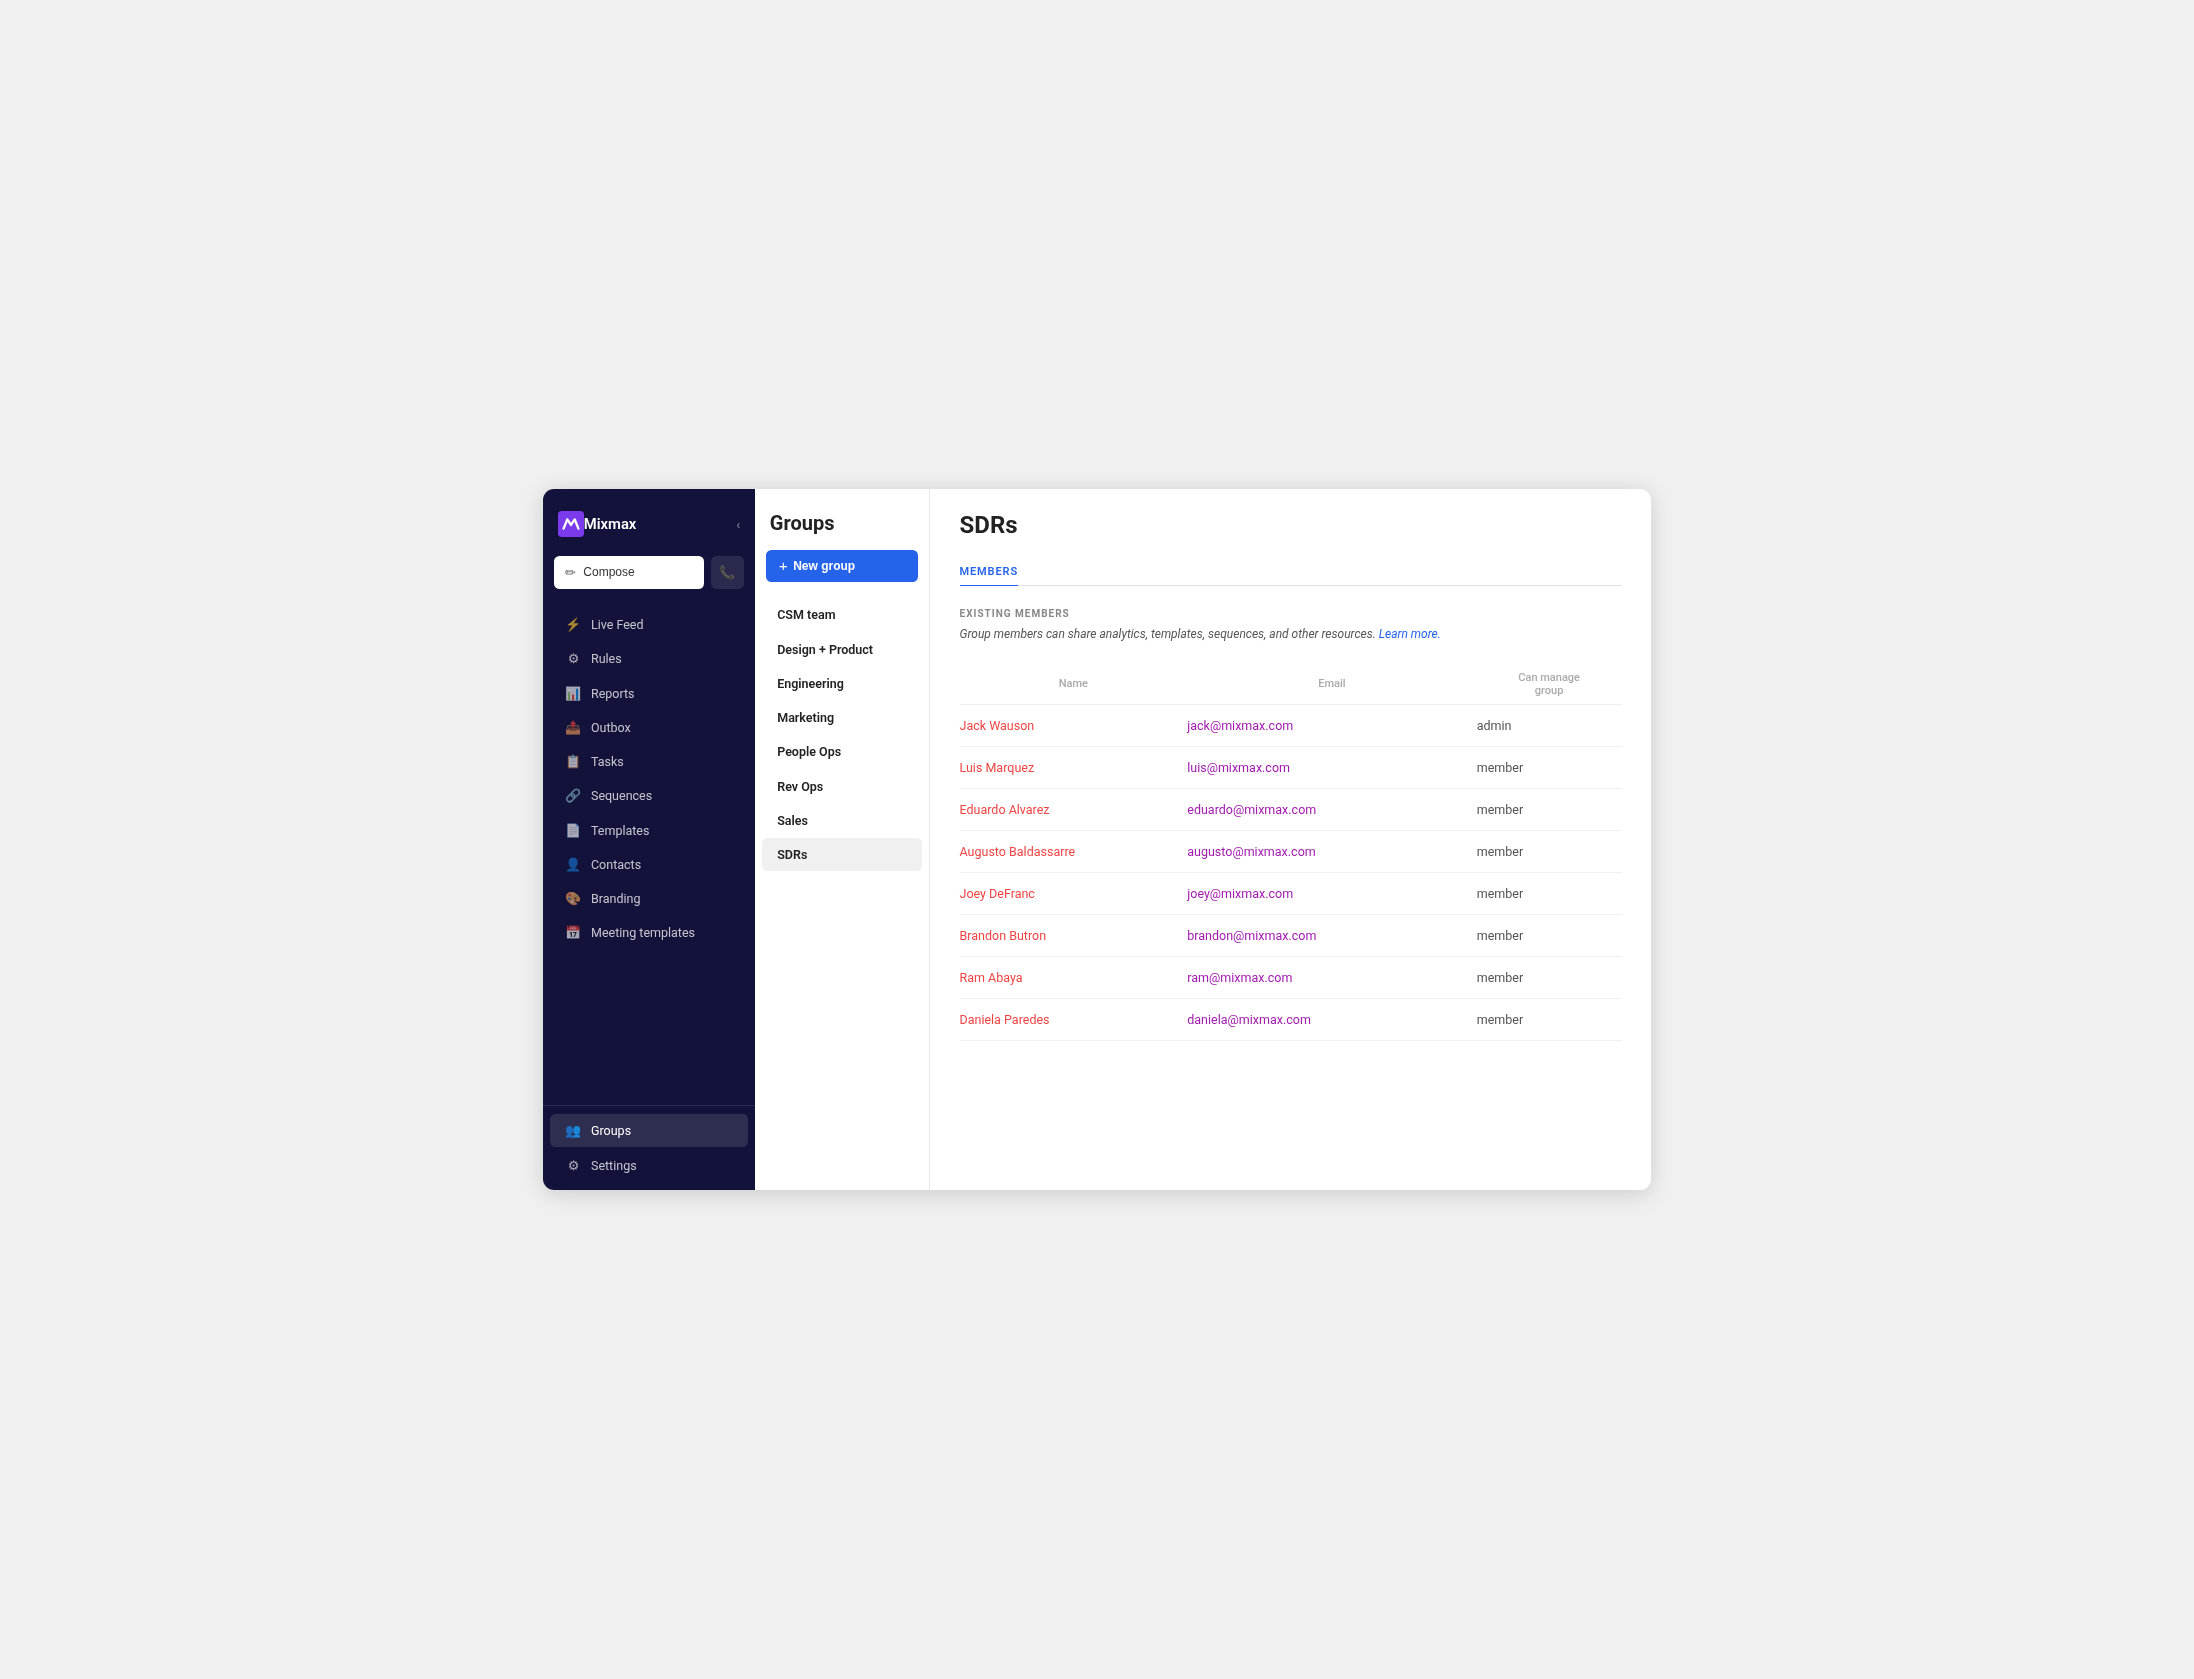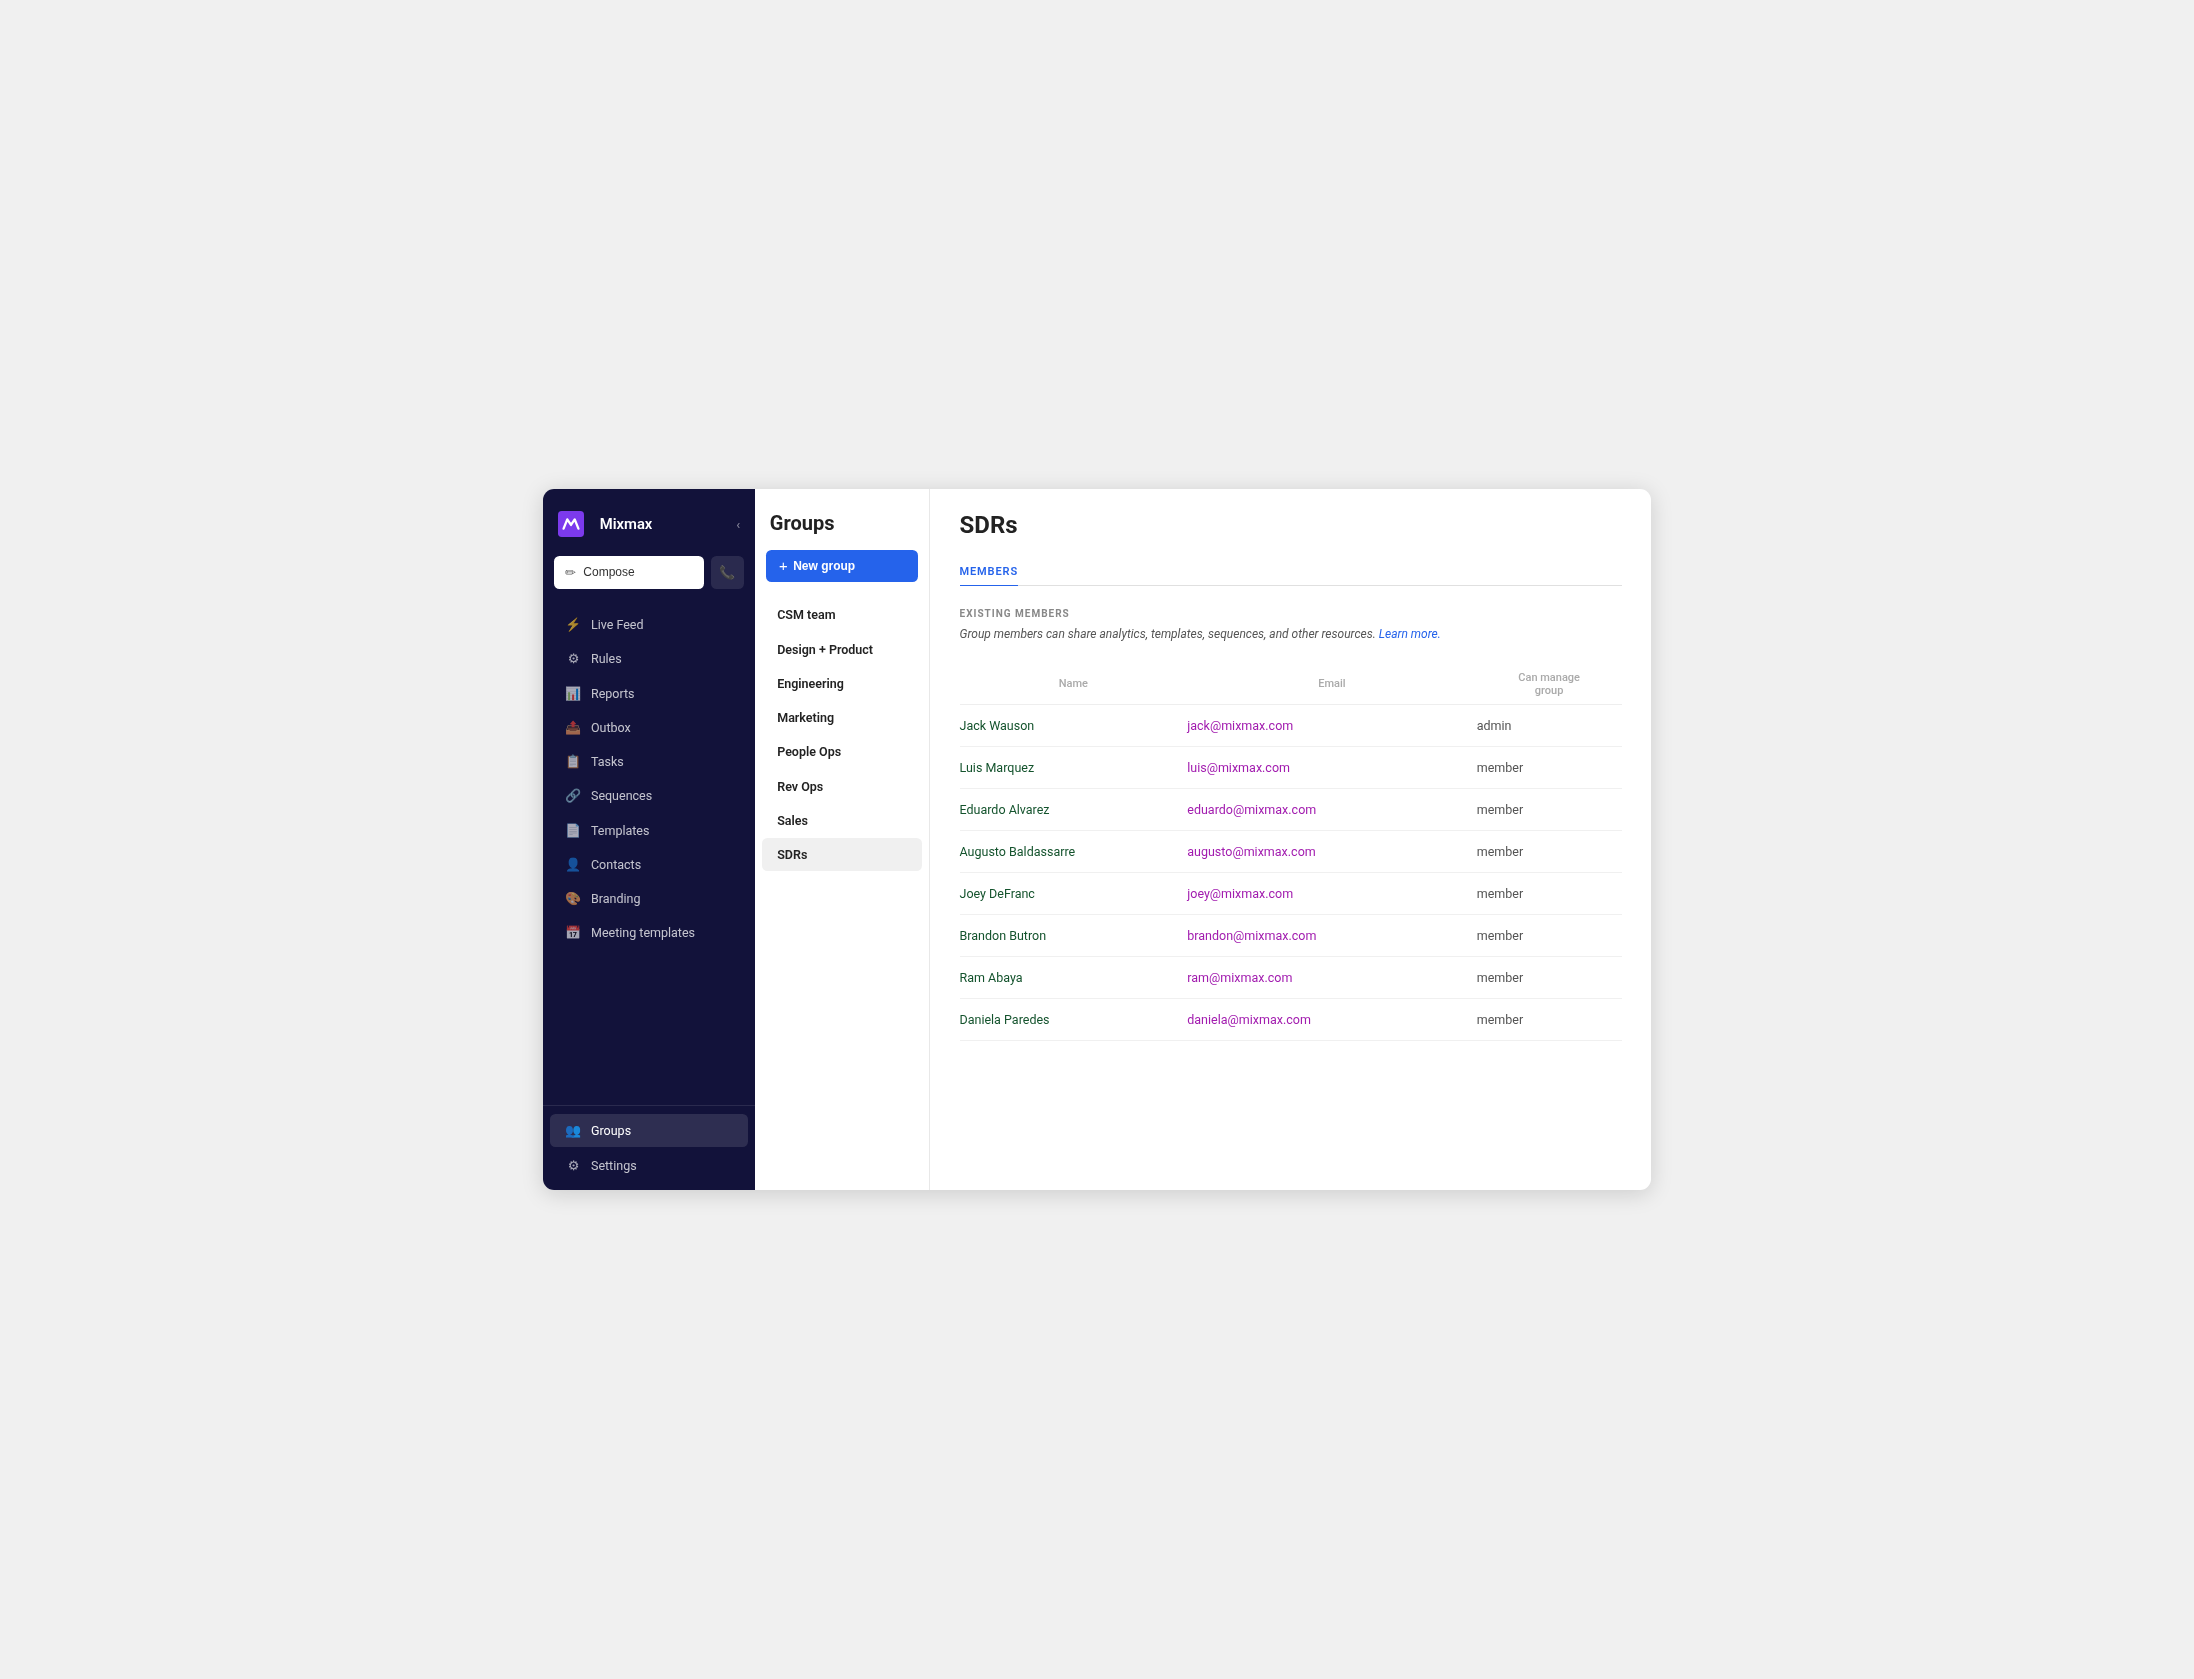--- a/index.html
+++ b/index.html
@@ -32,21 +32,21 @@
     }
     .sidebar-header {
       display: flex;
       align-items: center;
       justify-content: space-between;
       padding: 22px 14.8px 18.5px;
     }
     .logo-area {
       display: flex;
       align-items: center;
-      gap: 16px;
+      gap: 0;
     }
     .logo-icon {
       width: 26px;
       height: 26px;
     }
     .logo-text {
       color: white;
       font-size: 14.8px;
       font-weight: 600;
     }
@@ -236,21 +236,21 @@
       color: #aaa;
       padding: 7.4px 0;
       border-bottom: 0.9px solid #eee;
     }
     .members-table tbody tr {
       border-bottom: 0.9px solid #f0f0f0;
     }
     .members-table tbody tr td {
       padding: 13px 0;
       font-size: 12.5px;
-      color: #14532d;
+      color: #ef4444;
     }
     .members-table tbody tr td:first-child {
       width: 203px;
     }
     .members-table tbody tr td:nth-child(2) {
       width: 258px;
       color: #a21caf;
     }
     .members-table tbody tr td:nth-child(3) {
       color: #555;

